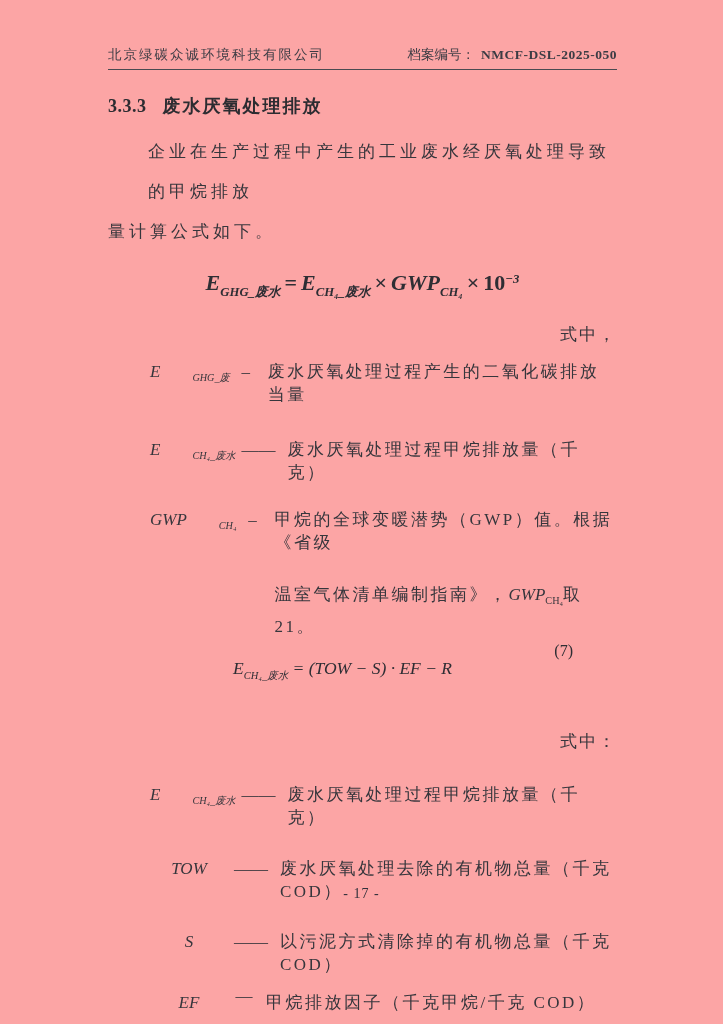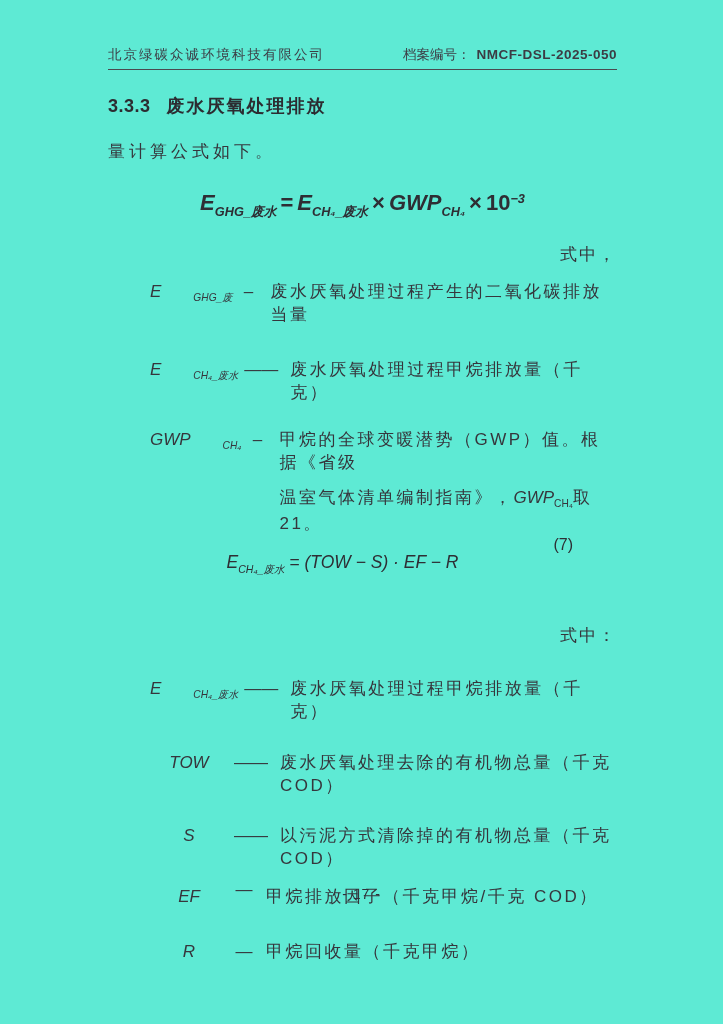--- a/index.html
+++ b/index.html
@@ -1,23 +1,23 @@
 <!DOCTYPE html>
 <html><head>
 <meta charset="utf-8">
 <style>
   html, body { margin: 0; padding: 0; background: #ffffff; }
   .page {
     position: relative;
     width: 723px;
     height: 1024px;
     box-sizing: border-box;
-    background: #5eead4;
+    background: #fca5a5;
     color: #35353a;
-    font-family: Liberation Sans, sans-serif;
+    font-family: Liberation Serif, serif;
     padding: 0 106px 0 108px;
     overflow: hidden;
   }
   
   .hdr {
     display: flex;
     justify-content: space-between;
     align-items: baseline;
     padding-top: 46px;
     padding-bottom: 5px;
@@ -80,21 +80,21 @@
     margin-left: 42px;
     text-align: center;
     font-style: italic;
     white-space: nowrap;
   }
   .def-sym sub { font-size: 0.6em; vertical-align: -0.4em; margin-left: 32px; }
   .def-dash { flex: 0 0 auto; min-width: 20px; margin: 0 12px 0 6px; text-align: center; font-style: normal; }
   .dash-raised { display: inline-block; transform: translateY(-7px); }
   .def-desc { letter-spacing: 2.5px; }
   .def-desc .line { display: block; }
-  .def-desc .line2 { display: block; margin-top: 14px; line-height: 20px; }
+  .def-desc .line2 { display: block; margin-top: 28px; line-height: 26px; }
   .sym-inline { font-style: italic; letter-spacing: 0; }
   .sym-inline-sub { font-size: 0.6em; vertical-align: -0.4em; letter-spacing: 0; }
   .mt-def1 { margin-top: 14px; }
   .mt-def2 { margin-top: 32px; }
   .mt-def3 { margin-top: 24px; }
   .mt-d2a { margin-top: 30px; }
   .mt-d2b { margin-top: 28px; }
   .mt-d2c { margin-top: 27px; }
   .mt-d2d { margin-top: 15px; }
   .mt-d2e { margin-top: 32px; }
@@ -119,20 +119,21 @@
     <span class="archive">
       <span>档案编号：</span><span class="num">NMCF-DSL-2025-050</span>
     </span>
   </div>
 
   <div class="h-sec">
     <span class="sec-num">3.3.3</span><span class="sec-title">废水厌氧处理排放</span>
   </div>
 
   <div class="para" style="margin-top:14px;">
+    <div class="ln1">企业在生产过程中产生的工业废水经厌氧处理导致的甲烷排放</div>
     <div>量计算公式如下。</div>
   </div>
 
   <div class="formula1">
     <span>E</span><sub>GHG_废水</sub><span class="op">=</span><span>E</span><sub>CH₄_废水</sub><span class="op">×</span><span>GWP</span><sub>CH₄</sub><span class="op">×</span><span class="op" style="padding:0">10</span><sup>−3</sup>
   </div>
 
   <div class="where where-1">式中，</div>
 
   <div class="def-row mt-def1">

